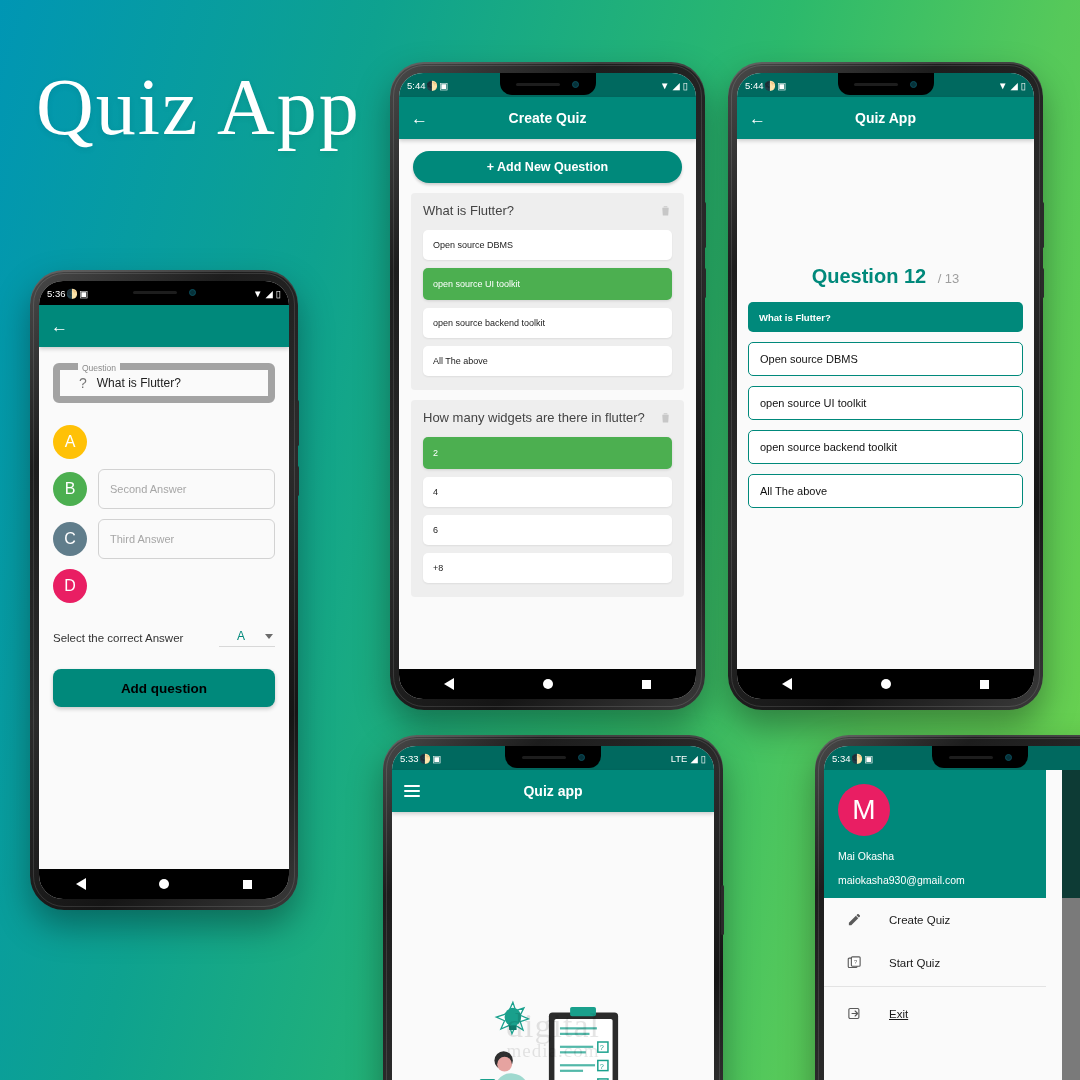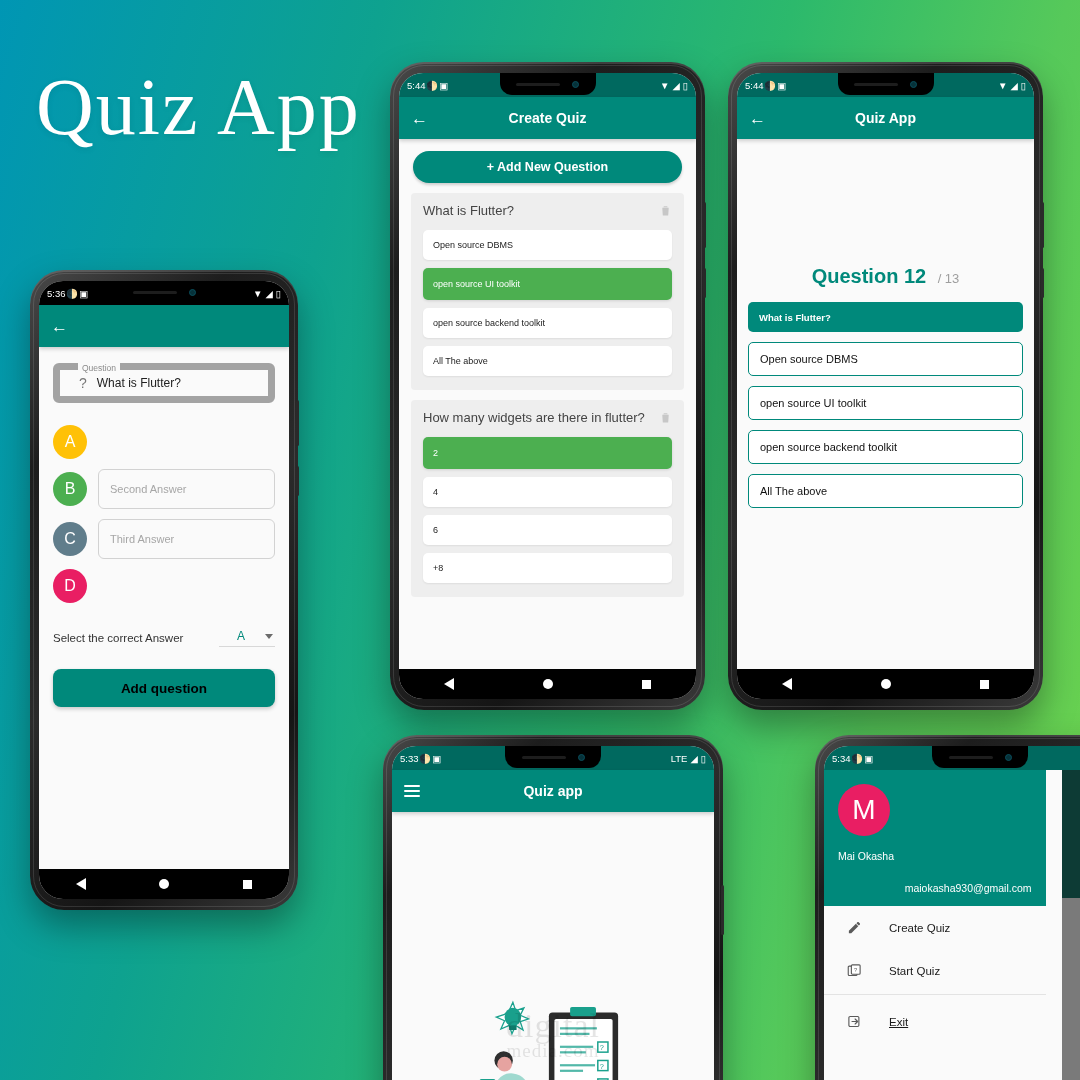--- a/index.html
+++ b/index.html
@@ -161,22 +161,22 @@
   }
   .wmark small{display:block;font-size:19px;}
 
   
   #p5{ left:815px; top:735px; width:330px; height:400px; }
   .drawer-head{ background:#00897b; padding:14px 14px 12px 14px; color:#fff; }
   .avatar{
     width:52px;height:52px;border-radius:50%;background:#e91e63;color:#fff;
     display:flex;align-items:center;justify-content:center;font-size:28px;margin-bottom:14px;
   }
-  .d-name{font-size:10.5px;margin-bottom:20px;}
-  .d-mail{font-size:10.5px;text-align:right;}
+  .d-name{font-size:10.5px;margin-bottom:12px;}
+  .d-mail{font-size:10.5px;}
   .d-item{display:flex;align-items:center;gap:26px;padding:14px 22px;font-size:11.5px;color:#1a1a1a;}
   .d-item .dic{width:17px;display:flex;justify-content:center;color:#5a5a5a;}
   .d-sep{height:1px;background:#e3e3e3;margin:2px 0;}
   .peek{position:absolute;right:0;top:24px;bottom:11px;width:74px;border-radius:0 24px 24px 0;overflow:hidden;}
   .peek .pk-top{height:128px;background:#0d3b35;}
   .peek .pk-bot{position:absolute;top:128px;left:0;right:0;bottom:0;background:#7a7a7a;}
 </style>
 </head>
 <body>
 

